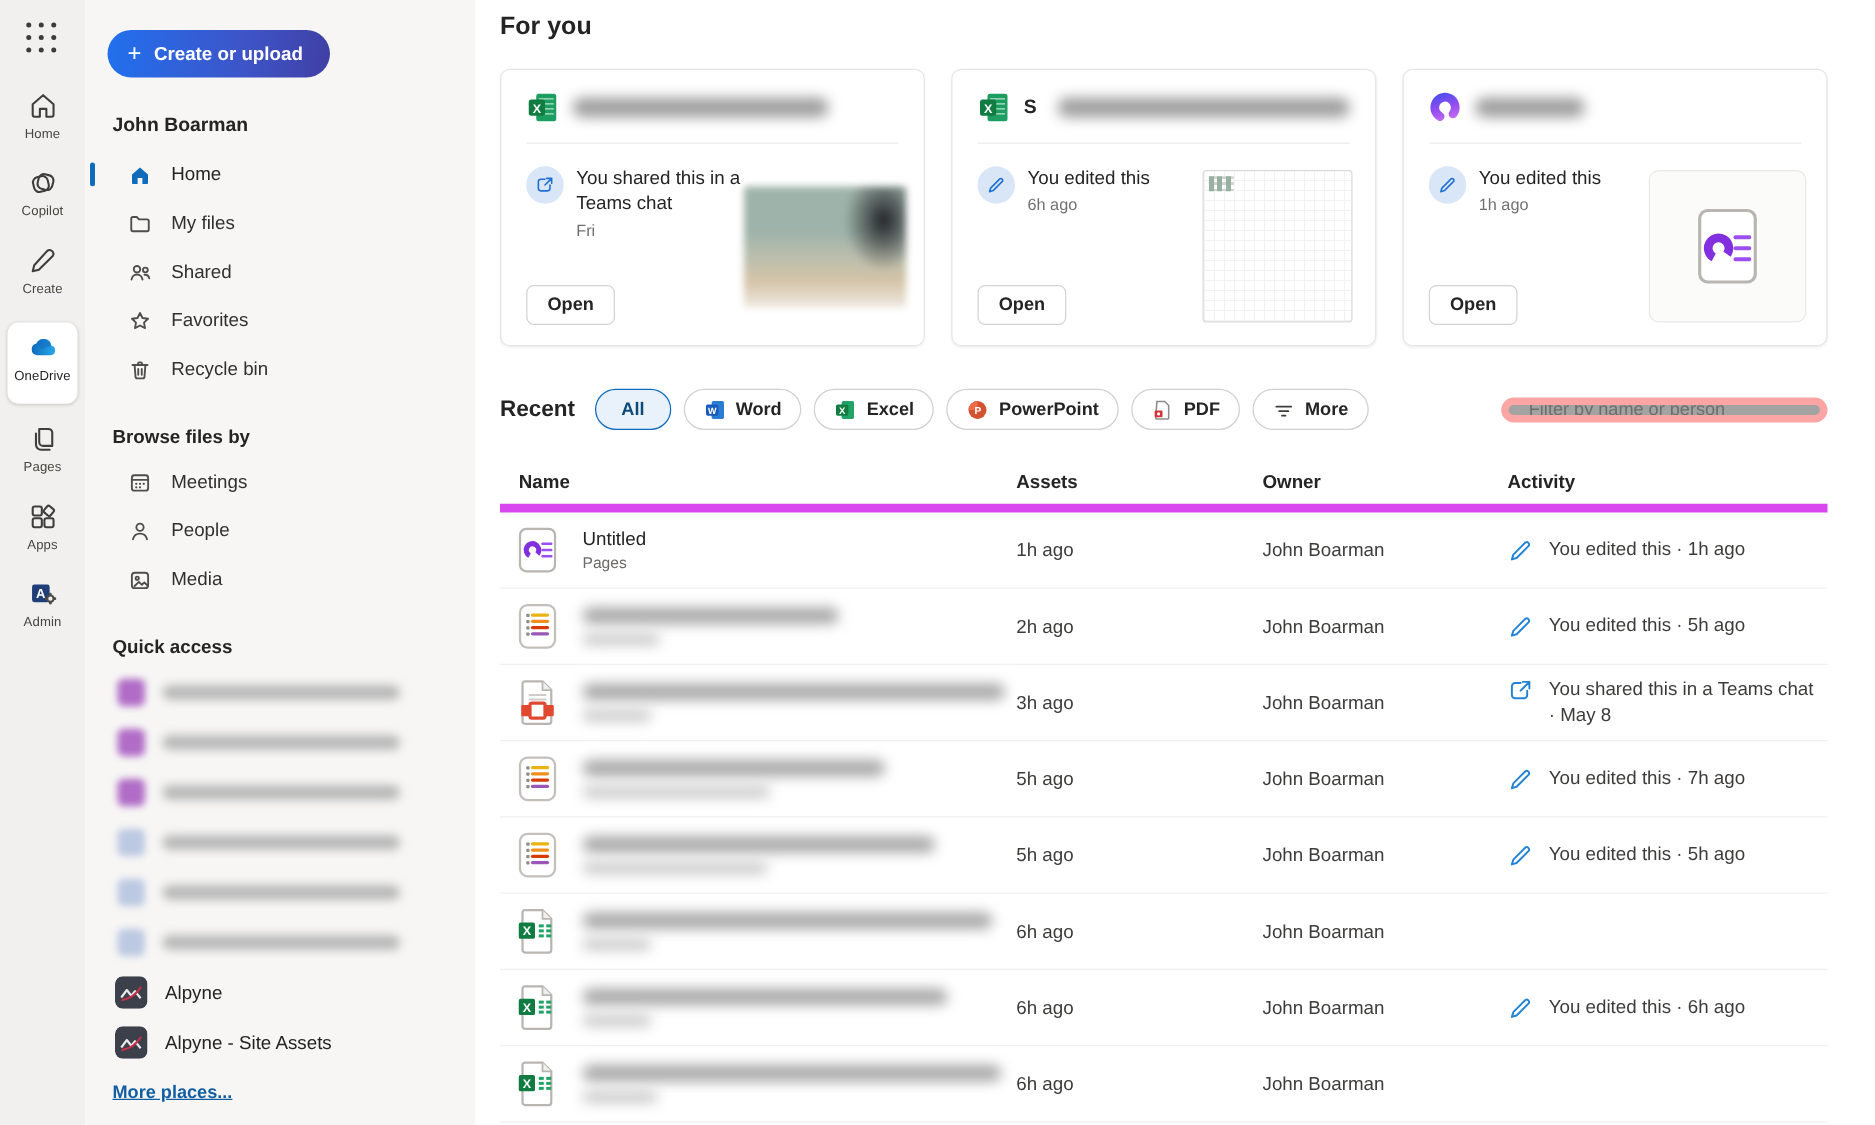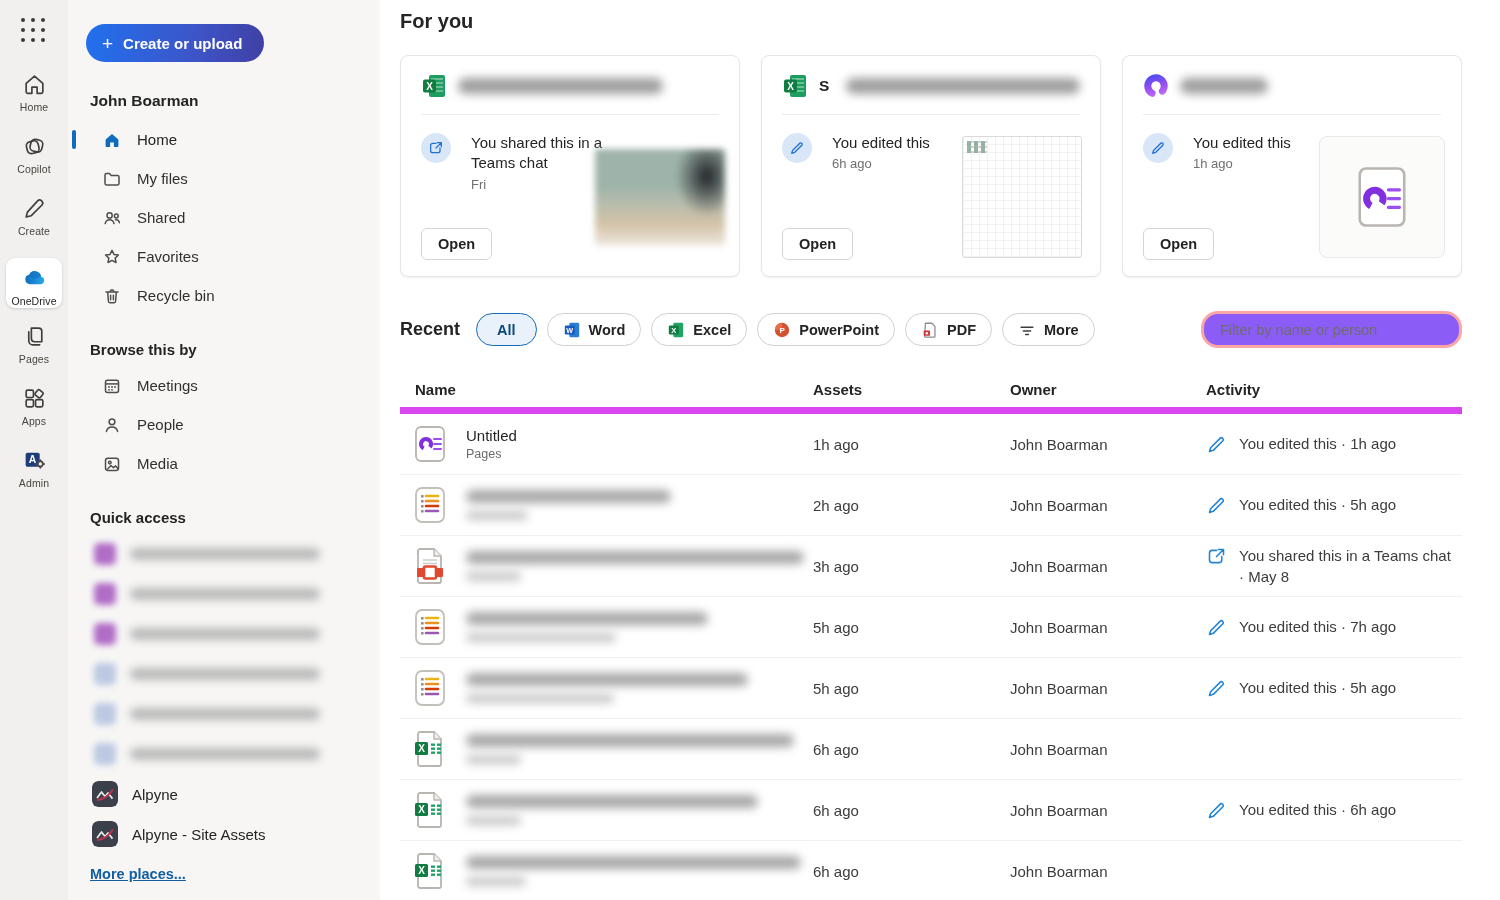--- a/index.html
+++ b/index.html
@@ -11,21 +11,21 @@
   
   .rail { width:68px; background:#f1f0ef; padding-top:12px; flex:0 0 68px;
     display:flex; flex-direction:column; align-items:center; }
   .waffle { width:26px; height:26px; display:grid; grid-template-columns:repeat(3,1fr);
     gap:4px; margin:6px 0 28px; cursor:pointer; }
   .waffle i { width:4px; height:4px; border-radius:50%; background:#3b3b3b; }
   .rail-item { display:flex; flex-direction:column; align-items:center; gap:4px;
     margin-bottom:21px; cursor:pointer; width:60px; }
   .rail-item svg { width:25px; height:25px; }
   .rail-label { font-size:10.5px; color:#47463f; letter-spacing:.1px; }
-  .rail-item.active { background:#fff; border-radius:9px; padding:8px 2px 1px;
+  .rail-item.active { background:#fff; border-radius:9px; padding:8px 2px 16px;
     box-shadow:0 1px 3px rgba(0,0,0,.16); margin-bottom:16px; width:56px;align-items:center; }
   .rail-item.active .rail-label { color:#242424; }
 
   
   .sidebar { width:312px; flex:0 0 312px; background:#f7f6f5; padding:24px 12px 0 18px;
     position:relative; }
   .create-btn { display:inline-flex; align-items:center; gap:10px; height:38px;
     padding:0 22px 0 16px; border:none; border-radius:19px; cursor:pointer;
     background:linear-gradient(95deg,#2170ee 0%,#3d55c9 60%,#4040a4 100%);
     color:#fff; font-family:inherit; font-size:15px; font-weight:700; }
@@ -55,21 +55,21 @@
 
   
   .cards { display:flex; gap:21px; margin-bottom:34px; }
   .card { position:relative; width:340px; height:222px; background:#fff;
     border:1px solid #e7e6e5; border-radius:8px; box-shadow:0 1px 2px rgba(0,0,0,.06); }
   .card-head { display:flex; align-items:center; gap:11px; padding:17px 20px 15px; }
   .card-head svg { width:26px; height:26px; flex:0 0 26px; }
   .title-blur { height:16px; border-radius:8px; background:#9f9f9f; filter:blur(5px); }
   .title-letter { font-size:15.5px; font-weight:700; margin-right:6px; }
   .card-div { border-top:1px solid #ececec; margin:0 20px; }
-  .card-body { display:flex; gap:20px; padding:18px 20px 0; }
+  .card-body { display:flex; gap:10px; padding:18px 20px 0; }
   .act-circle { width:30px; height:30px; border-radius:50%; background:#d8e6f8;
     display:flex; align-items:center; justify-content:center; flex:0 0 30px; }
   .act-circle svg { width:16px; height:16px; }
   .act-text { font-size:15px; color:#242424; line-height:1.35; max-width:160px; }
   .act-time { font-size:13px; color:#707070; margin-top:3px; }
   .open-btn { position:absolute; left:20px; bottom:16px; height:32px; padding:0 16px;
     background:#fff; border:1px solid #d4d4d4; border-radius:6px; cursor:pointer;
     font-family:inherit; font-size:14.5px; font-weight:700; color:#242424; }
   .thumb1 { position:absolute; right:14px; top:93px; width:130px; height:97px; border-radius:3px;
     background:
@@ -88,23 +88,23 @@
   .thumb3 svg { width:54px; height:64px; }
 
   
   .recent-bar { display:flex; align-items:center; margin-bottom:24px; }
   .recent-label { font-size:18px; font-weight:700; margin-right:16px; }
   .pill { display:inline-flex; align-items:center; gap:8px; height:33px; padding:0 15px;
     border:1px solid #d1d0cf; border-radius:17px; background:#fff; margin-right:10px;
     cursor:pointer; font-family:inherit; font-size:14.5px; font-weight:700; color:#242424; }
   .pill svg { width:18px; height:18px; }
   .pill.active { background:#e9f1fb; border:1.6px solid #0f6cbd; color:#0c4a79; padding:0 20px; }
-  .filter-input { margin-left:auto; width:261px; height:37px; border:3px solid #fca5a5;
+  .filter-input { margin-left:auto; width:261px; height:20px; border:6px solid #fca5a5;
     border-radius:17px; padding:0 16px; font-family:inherit; font-size:14.5px; color:#242424;
-    background:#8b5cf6; outline:none; }
+    background:#a3a3a3; outline:none; }
   .filter-input::placeholder { color:#6e6d6b; }
 
   
   .t-head, .t-row { display:grid; grid-template-columns:398px 197px 196px 1fr; align-items:center; }
   .t-head { height:42px; border-bottom:7px solid #d946ef; font-size:15px; font-weight:700; }
   .t-head > div { padding-left:15px; }
   .t-row { height:61px; border-bottom:1px solid #f1f0ef; }
   .name-cell { display:flex; align-items:center; gap:19px; padding-left:13px; }
   .name-cell svg { width:34px; height:40px; flex:0 0 34px; }
   .file-title { font-size:15px; color:#242424; }
@@ -247,21 +247,21 @@
         </svg>
       <span>Favorites</span>
     </div>
     <div class="nav-item">
       <svg viewBox="0 0 20 20" fill="none" stroke="#4f4e4c" stroke-width="1.5" stroke-linecap="round">
         <path d="M4 6h12M8.4 6V4.9a1 1 0 0 1 1-1h1.2a1 1 0 0 1 1 1V6m2.7 0-.7 9.3a1.5 1.5 0 0 1-1.5 1.4H7.9a1.5 1.5 0 0 1-1.5-1.4L5.7 6M8.6 9.2v4.6M11.4 9.2v4.6"></path>
       </svg>
       <span>Recycle bin</span>
     </div>
 
-    <div class="section-title">Browse this by</div>
+    <div class="section-title">Browse files by</div>
 
     <div class="nav-item">
       <svg viewBox="0 0 20 20" fill="none" stroke="#4f4e4c" stroke-width="1.5">
         <rect x="3.5" y="4.2" width="13" height="12.3" rx="2"></rect>
           <path d="M3.5 7.9h13"></path>
         <g fill="#4f4e4c" stroke="none">
             <circle cx="7" cy="11" r=".9"></circle>
             <circle cx="10" cy="11" r=".9"></circle>
             <circle cx="13" cy="11" r=".9"></circle>
             <circle cx="7" cy="13.8" r=".9"></circle>

